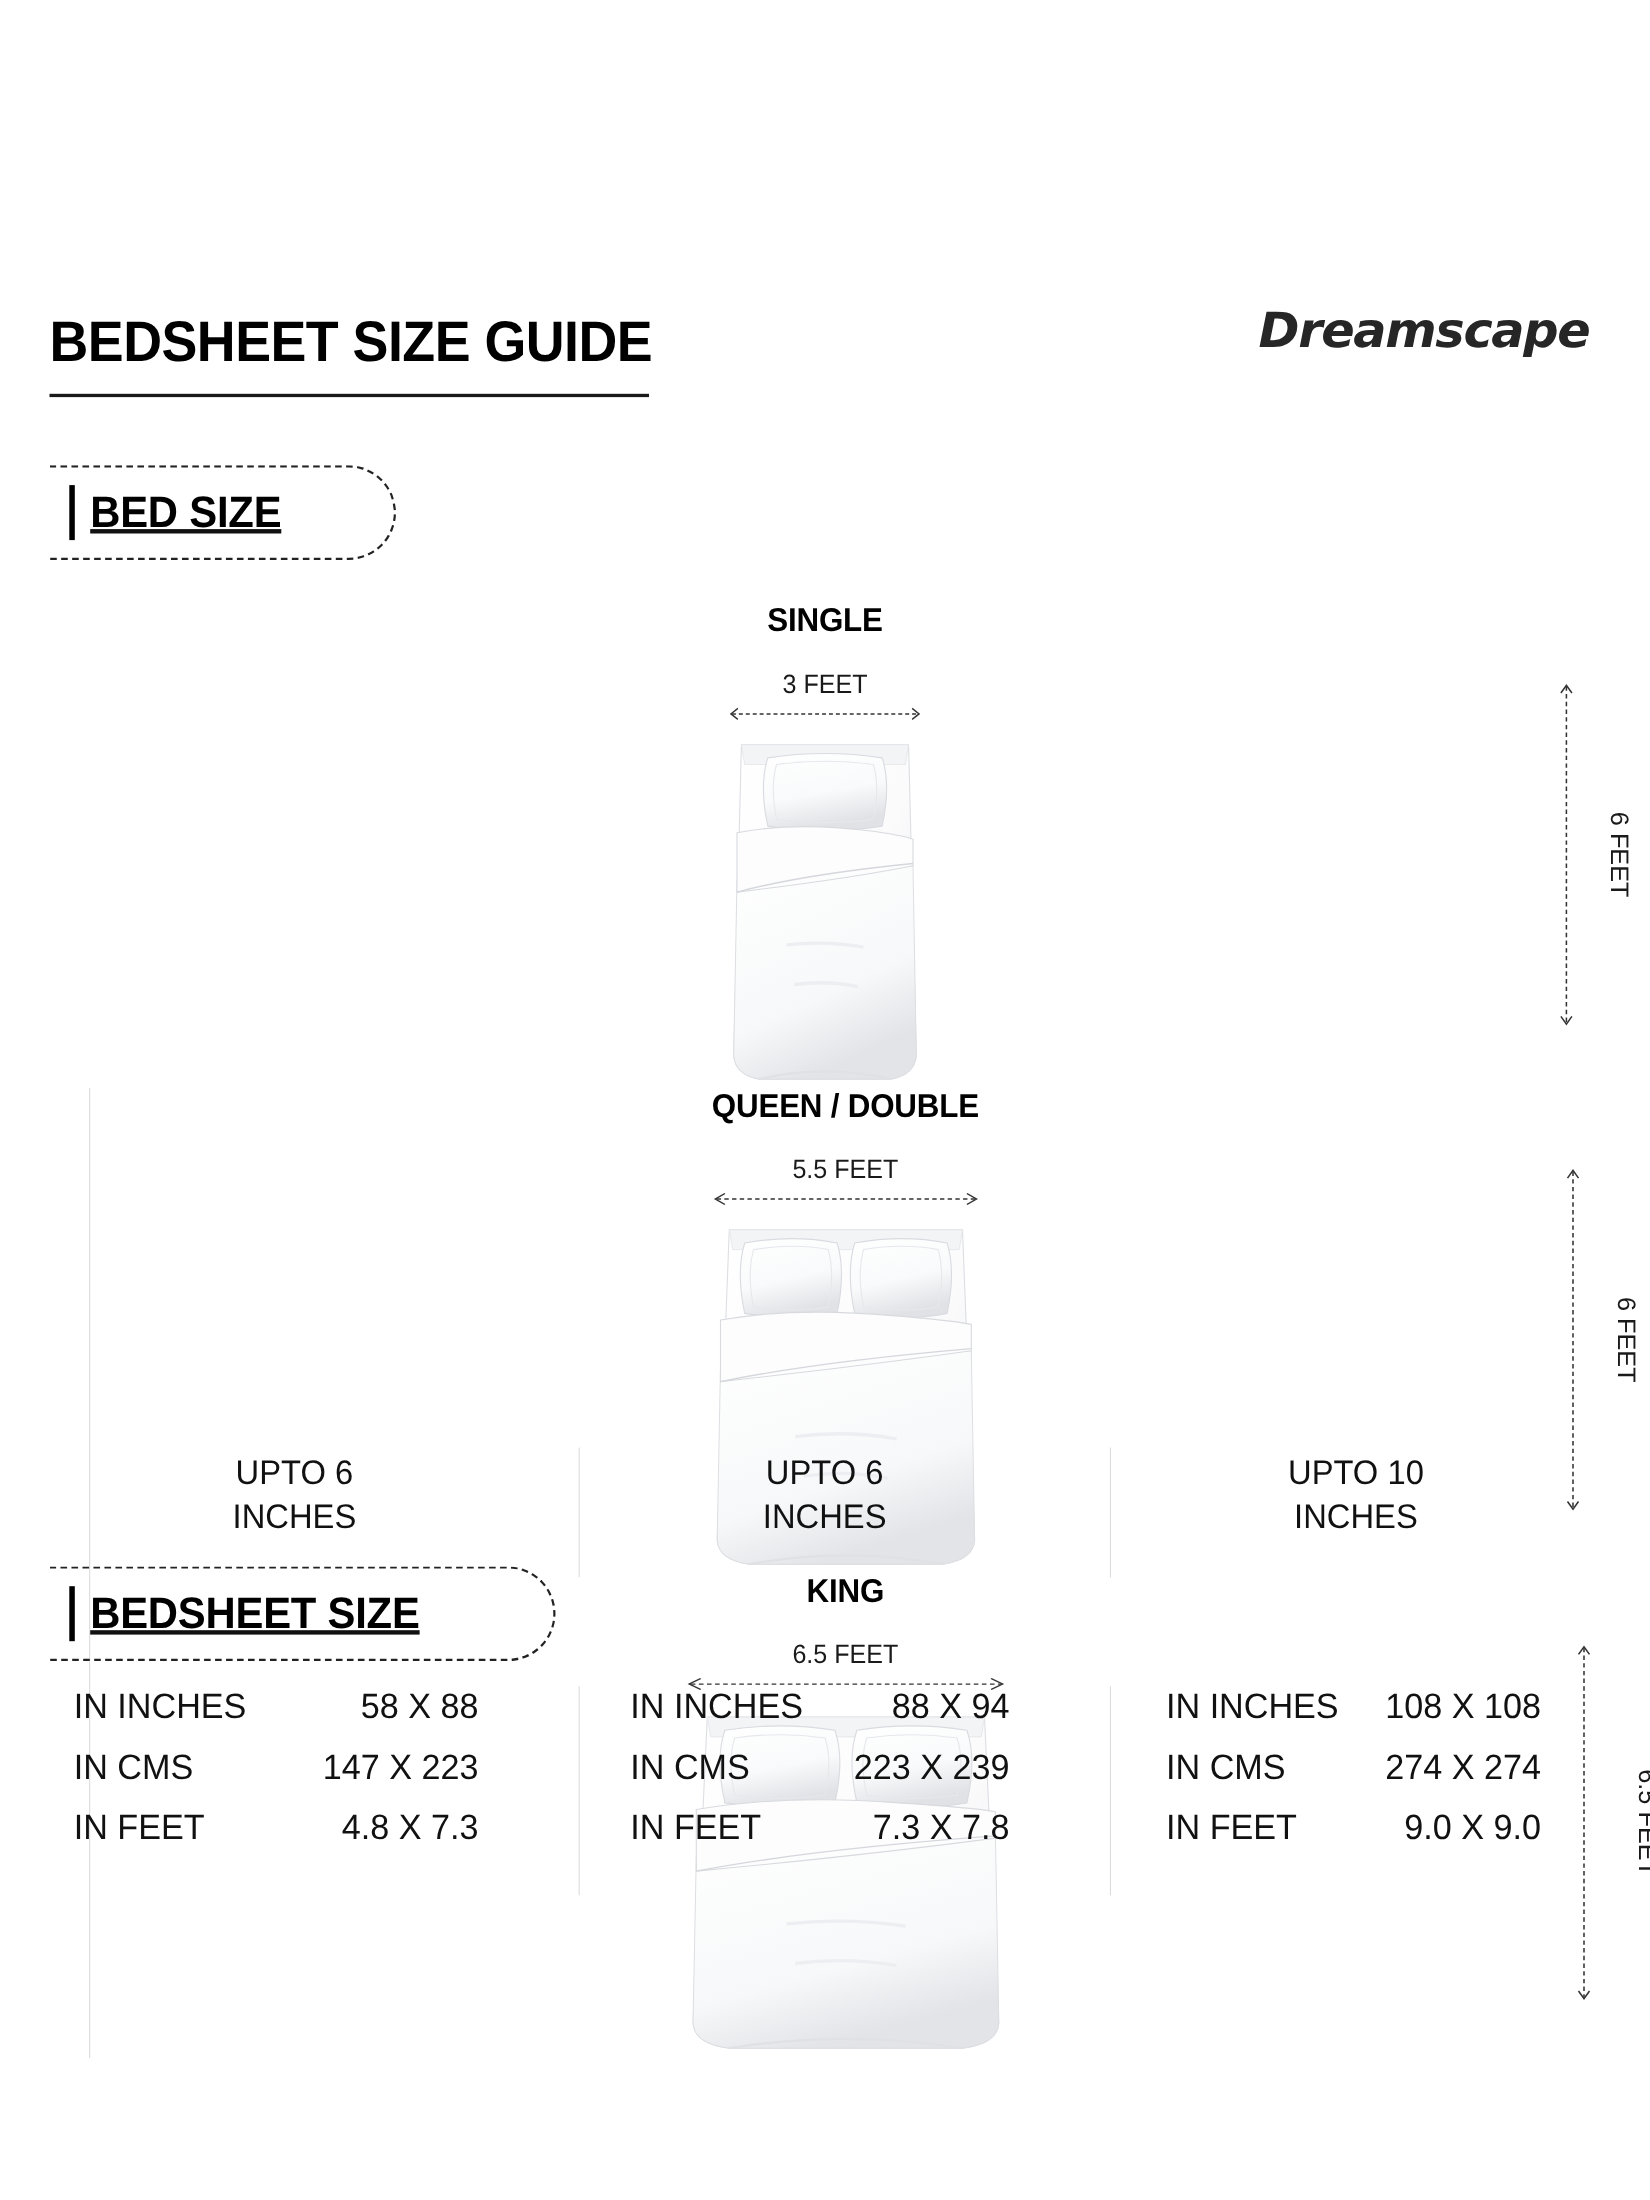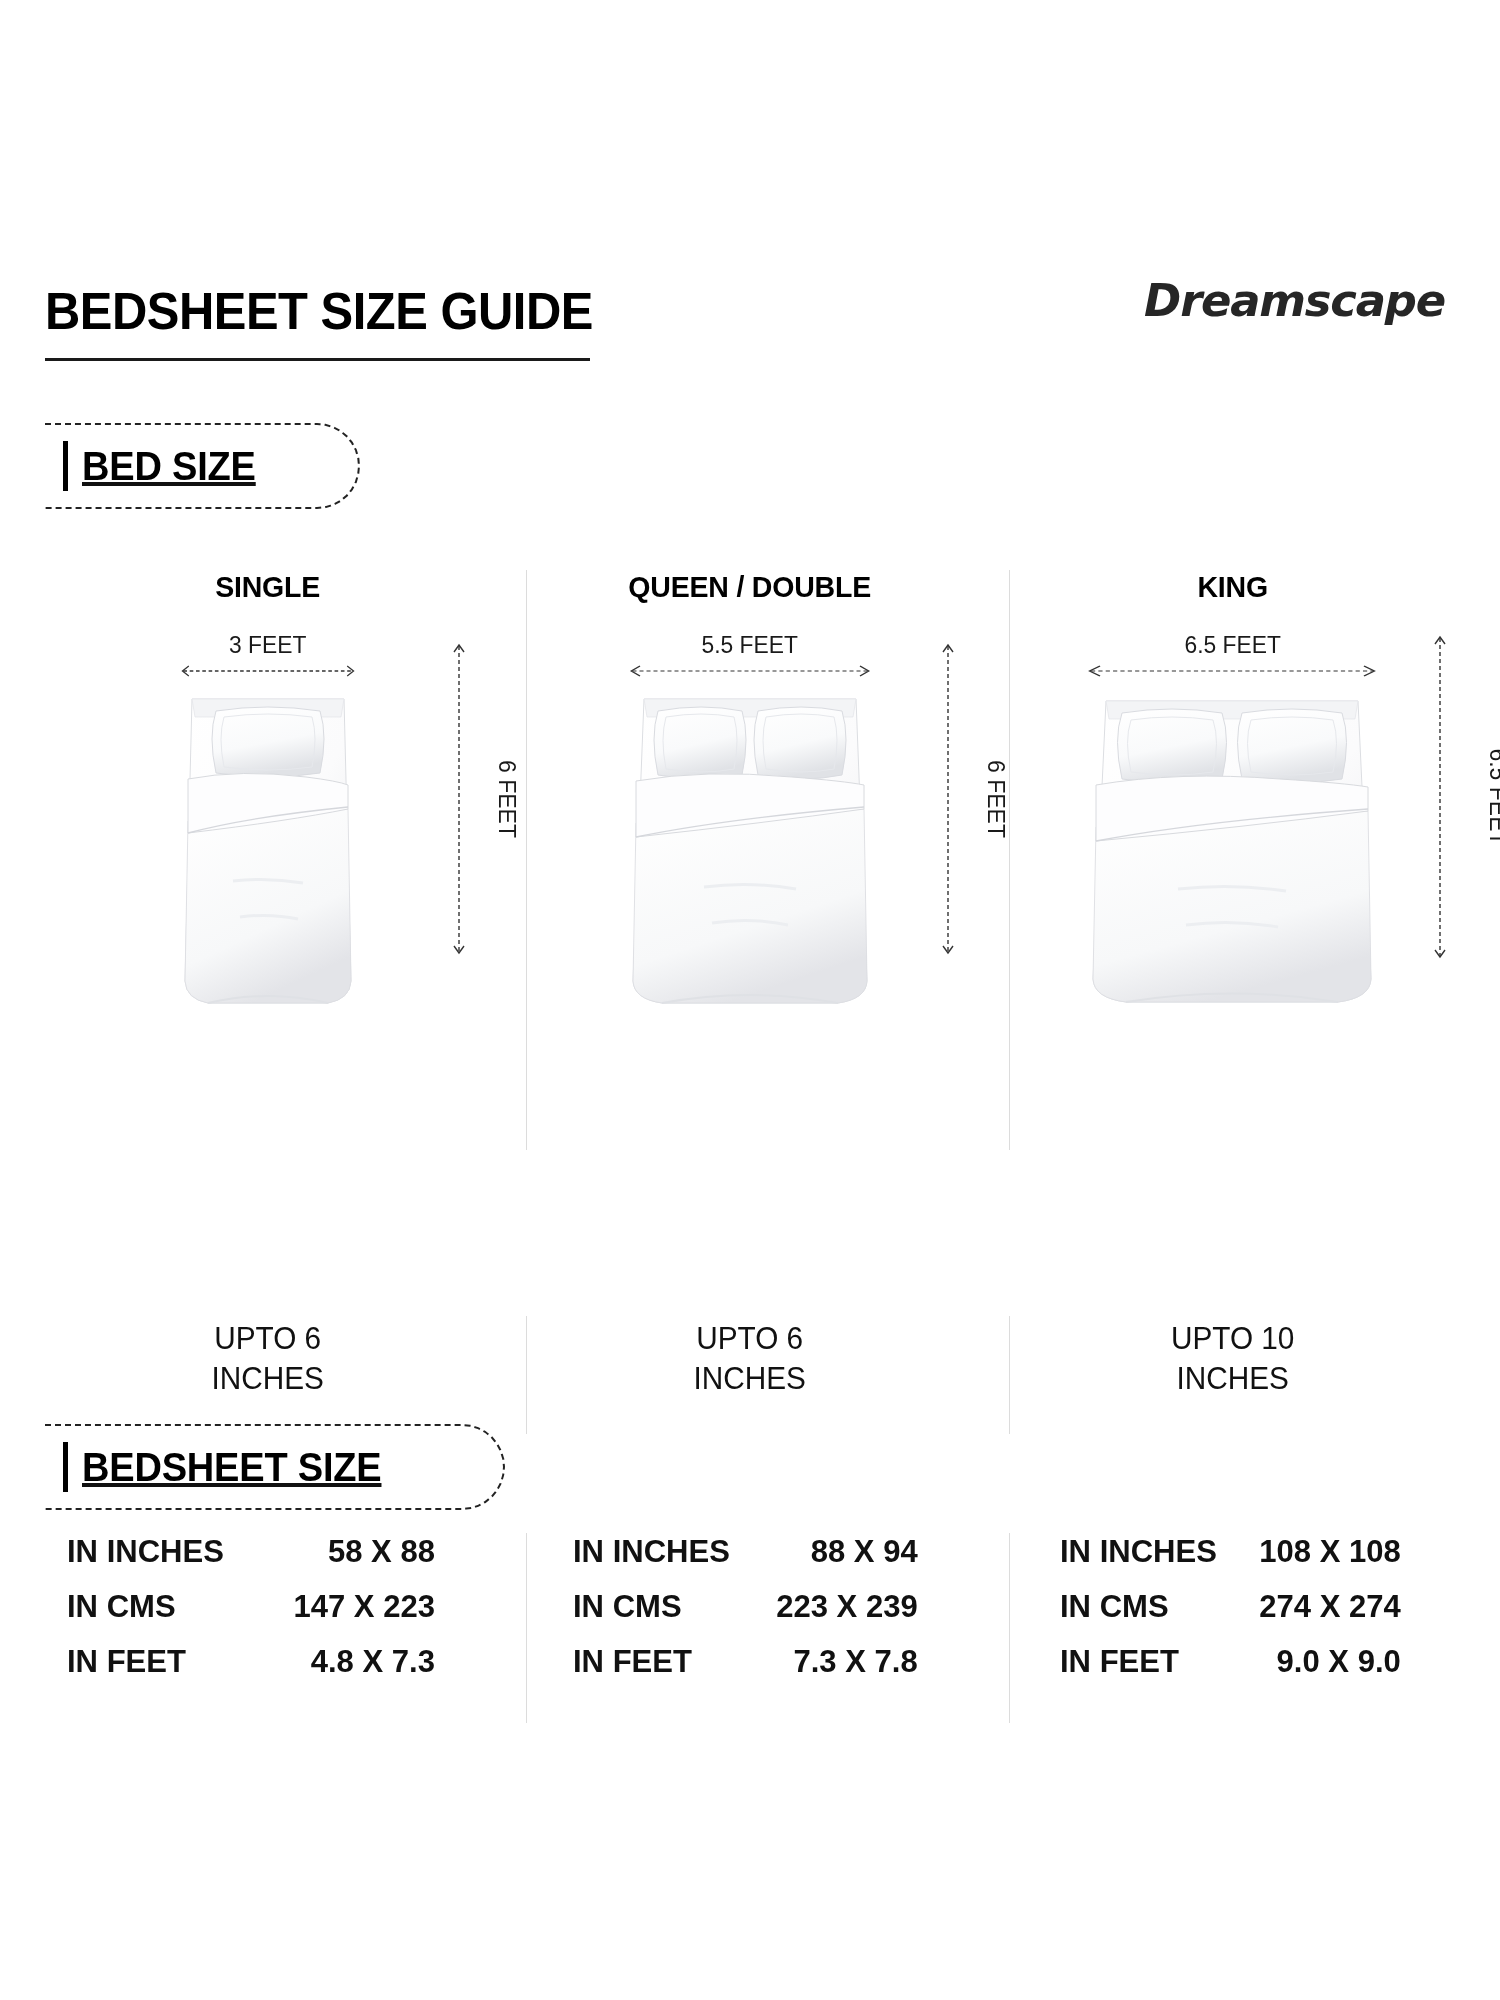--- a/index.html
+++ b/index.html
@@ -88,21 +88,21 @@
   .cols {
     position:absolute;
     left:45px;
     width:1410px;
     display:flex;
   }
   .col { flex:1 1 0; position:relative; }
   .col.sep { border-left:1px solid #dcdcdc;margin-left:36px; }
 
   
-  #bed-size-cols { top:570px; height:580px; }
+  #bed-size-cols { top:548px; height:580px;flex-direction:column; }
   .col-head {
     font-family:"Liberation Sans Narrow","Liberation Sans",sans-serif;
     font-weight:bold;
     font-size:30px;
     text-align:center;
     letter-spacing:-0.2px;
     color:#000;
     transform:scaleX(0.95);
   }
   .width-label {
@@ -147,21 +147,21 @@
     text-align:center;
     font-family:"Liberation Sans Narrow","Liberation Sans",sans-serif;
     font-size:31px;
     line-height:1.28;
     color:#111;
     transform:scaleX(0.96);
     padding-top:3px;
   }
 
   
-  #bedsheet-cols { top:1533px; height:190px;font-weight:bold; }
+  #bedsheet-cols { top:1533px; height:190px; }
   .spec-table { padding:0 10px 0 22px; }
   .spec-row {
     display:flex;
     align-items:baseline;
     height:55px;
     font-family:"Liberation Sans Narrow","Liberation Sans",sans-serif;
     font-size:32px;
     color:#111;
     transform:scaleX(0.97);
     transform-origin:left center;

